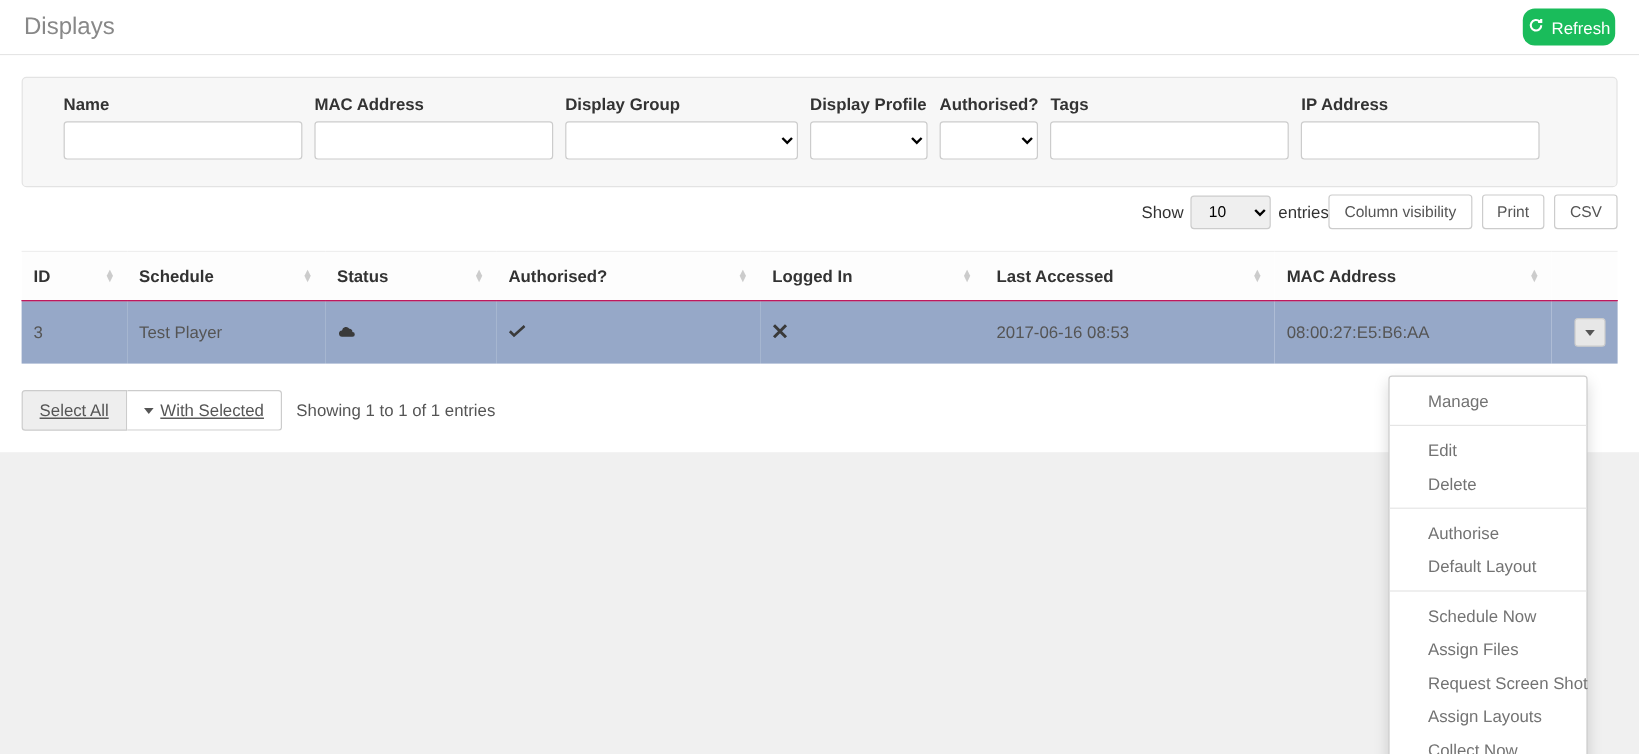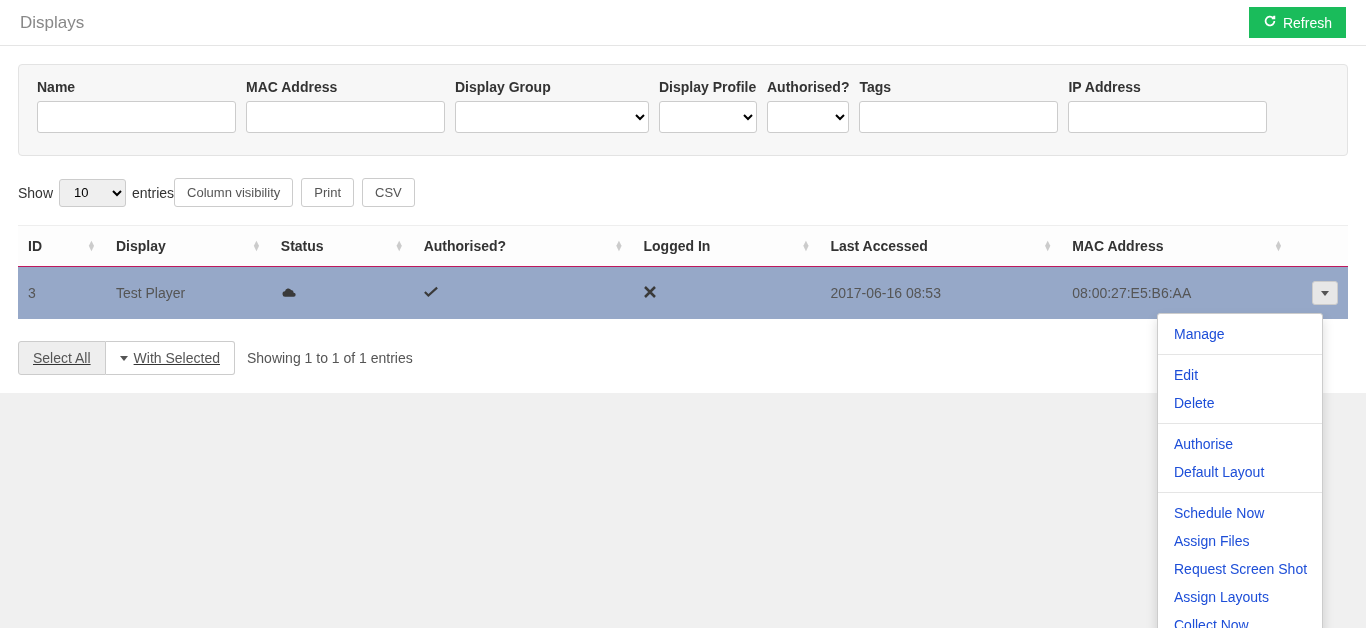--- a/index.html
+++ b/index.html
@@ -1,54 +1,54 @@
 <!DOCTYPE html>
 <html><head>
 <meta charset="utf-8">
 <style>
 * { box-sizing: border-box; margin: 0; padding: 0; }
 body { font-family: -apple-system, BlinkMacSystemFont, "Segoe UI", Helvetica, Arial, sans-serif; font-size: 14px; color: #333; background: #f0f0f0; }
 
 .topbar { display: flex; justify-content: space-between; align-items: center; padding: 8px 20px 8px 20px; background: #fff; border-bottom: 1px solid #e5e5e5; height: 46px; }
-.topbar h1 { font-size: 17px; font-weight: 400; color: #888; }
-.refresh-btn { background: #1abc5b; color: #fff; border: none; padding: 7px 14px; font-size: 14px; cursor: pointer; border-radius: 0; display: flex; align-items: center; gap: 6px; }
+.topbar h1 { font-size: 20px; font-weight: 400; color: #888; }
+.refresh-btn { background: #1abc5b; color: #fff; border: none; padding: 7px 4px; font-size: 14px; cursor: pointer; border-radius: 10px; display: flex; align-items: center; gap: 6px; }
 
 .content-wrap { padding: 18px; background: #fff; }
 
-.filter-panel { background: #f7f7f7; border: 1px solid #e3e3e3; border-radius: 4px; padding: 14px 18px 22px 18px; display: flex; gap: 10px; flex-wrap: nowrap; }
+.filter-panel { background: #f7f7f7; border: 1px solid #e3e3e3; border-radius: 4px; padding: 14px 18px 22px 34px; display: flex; gap: 10px; flex-wrap: nowrap; }
 .filter-group { display: flex; flex-direction: column; }
 .filter-group label { font-weight: 700; font-size: 14px; margin-bottom: 6px; color: #333; }
 .filter-group input, .filter-group select { height: 32px; border: 1px solid #ccc; border-radius: 3px; padding: 4px 8px; font-size: 14px; background: #fff; }
 .fg-name { flex: 0 0 196px; }
 .fg-mac { flex: 0 0 192px; }
 .fg-group { flex: 0 0 194px; }
 .fg-profile { flex: 0 0 98px; }
 .fg-auth { flex: 0 0 68px; }
 .fg-tags { flex: 0 0 196px; }
 .fg-ip { flex: 0 0 192px; }
 
-.table-controls { display: flex; justify-content: flex-start; align-items: center; margin-top: 22px; }
+.table-controls { display: flex; justify-content: flex-end; align-items: center; margin-top: 6px; }
 .show-entries { display: flex; align-items: center; gap: 6px; color: #333; }
 .show-entries select { height: 28px; border: 1px solid #ccc; border-radius: 3px; padding: 2px 20px 2px 10px; font-size: 13px; }
 .table-buttons { display: flex; gap: 8px; }
 .table-buttons button { background: #fff; border: 1px solid #ccc; color: #555; padding: 6px 12px; font-size: 13px; border-radius: 3px; cursor: pointer; }
 
 table.grid { width: 100%; border-collapse: collapse; margin-top: 18px; table-layout: auto; }
 table.grid thead th { text-align: left; font-weight: 700; font-size: 14px; padding: 12px 10px; border-bottom: 1px solid #be185d; border-top: 1px solid #eee; background: #fdfdfd; position: relative; }
 .sort-icon { position: absolute; right: 10px; top: 50%; transform: translateY(-50%); display: inline-flex; flex-direction: column; line-height: 5px; font-size: 9px; color: #ccc; }
 table.grid tbody td { padding: 14px 10px; font-size: 14px; color: #555; }
 tr.selected-row td { background: #96a8c8; color: #3a3a3a; }
 
 .col-id { width: 80px;} .col-display{width:150px;} .col-status{width:130px;} .col-auth{width:200px;} .col-logged{width:170px;} .col-last{width:220px;} .col-mac{width:210px;} .col-menu{width:50px;text-align:right;}
 
 .row-menu-btn { background: #e7e7e7; border: 1px solid #ccc; width: 26px; height: 24px; border-radius: 3px; display: inline-flex; align-items: center; justify-content: center; cursor: pointer; position: relative; }
 .row-menu-btn .caret-down { width:0;height:0;border-left:4px solid transparent;border-right:4px solid transparent;border-top:5px solid #555; }
 
 .dropdown-menu { position: absolute; top: 313px; right: 43px; width: 166px; background: #fff; border: 1px solid #ccc; border-radius: 3px; box-shadow: 0 6px 12px rgba(0,0,0,.15); padding: 6px 0; z-index: 100; }
-.dropdown-menu .item { padding: 6px 16px; font-size: 14px; color: #1d4ed8; cursor: pointer; white-space: nowrap; }
+.dropdown-menu .item { padding: 6px 32px; font-size: 14px; color: #737373; cursor: pointer; white-space: nowrap; }
 .dropdown-menu .divider { height: 1px; background: #e5e5e5; margin: 6px 0; }
 
 .bottom-row { display: flex; align-items: center; gap: 12px; margin-top: 22px; }
 .btn-group { display: inline-flex; text-decoration: underline; }
 .btn-group button { background: #fff; border: 1px solid #ccc; padding: 8px 14px; font-size: 14px; color: #555; cursor: pointer; }
 .btn-group button:first-child { background: #eee; border-radius: 3px 0 0 3px; }
 .btn-group button:last-child { border-radius: 0 3px 3px 0; border-left: none; display: flex; align-items: center; gap: 6px; }
 .caret { width:0;height:0;border-left:4px solid transparent;border-right:4px solid transparent;border-top:5px solid #555; display:inline-block; }
 .summary { color: #555; }
 
@@ -113,21 +113,21 @@
       <button>Column visibility</button>
       <button>Print</button>
       <button>CSV</button>
     </div>
   </div>
 
   <table class="grid">
     <thead>
       <tr>
         <th class="col-id"><span>ID</span><span class="sort-icon">▲<br>▼</span></th>
-        <th class="col-display"><span>Display</span><span class="sort-icon">▲<br>▼</span></th>
+        <th class="col-display"><span>Schedule</span><span class="sort-icon">▲<br>▼</span></th>
         <th class="col-status"><span>Status</span><span class="sort-icon">▲<br>▼</span></th>
         <th class="col-auth"><span>Authorised?</span><span class="sort-icon">▲<br>▼</span></th>
         <th class="col-logged"><span>Logged In</span><span class="sort-icon">▲<br>▼</span></th>
         <th class="col-last"><span>Last Accessed</span><span class="sort-icon">▲<br>▼</span></th>
         <th class="col-mac"><span>MAC Address</span><span class="sort-icon">▲<br>▼</span></th>
         <th class="col-menu"></th>
       </tr>
     </thead>
     <tbody>
       <tr class="selected-row">

